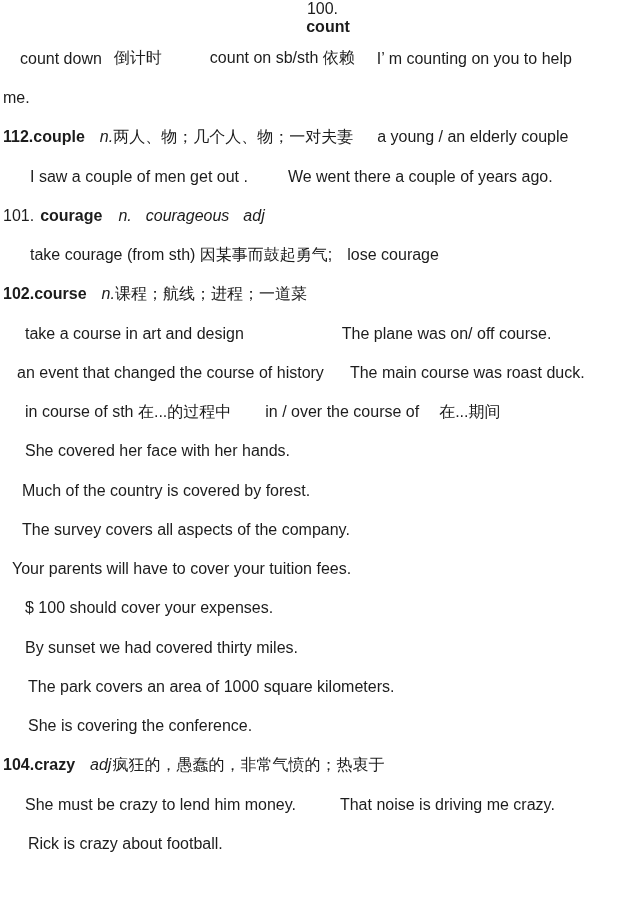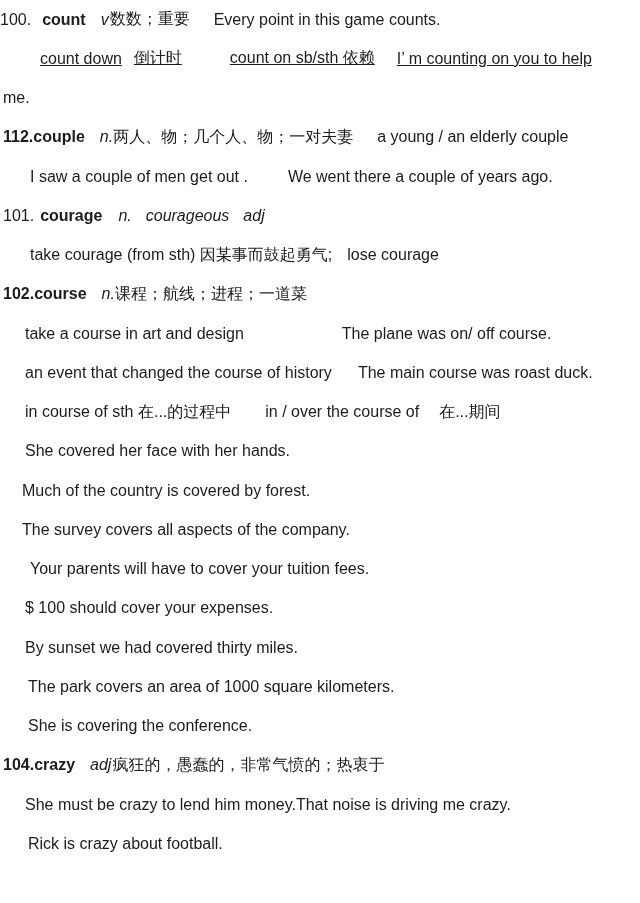--- a/index.html
+++ b/index.html
@@ -34,46 +34,46 @@
   }
   .run { display: inline-block; }
   .b { font-weight: bold; }
   .i { font-style: italic; }
 </style>
 </head>
 <body>
 
 <div class="doc" style="background: rgb(255, 255, 255); color: rgb(28, 28, 28);">
     <div class="entry">
-      <div class="line" style=""><span class="run">100.</span><span class="run b" style="margin-left: 11px;">count</span><span class="run i" style="margin-left: 15px;">v</span><span class="run" style="margin-left: 1px;">数数；重要</span><span class="run" style="margin-left: 24px;">Every point in this game counts.</span></div>
-      <div class="line" style="padding-left: 40px; text-decoration: underline;"><span class="run">count down</span><span class="run" style="margin-left: 12px;">倒计时</span><span class="run" style="margin-left: 48px; text-align: right;">count on sb/sth 依赖</span><span class="run" style="margin-left: 22px;">I’ m counting on you to help</span></div>
+      <div class="line" style="padding-left: 5px; flex-direction: column;"><span class="run">100.</span><span class="run b" style="margin-left: 11px;">count</span><span class="run i" style="margin-left: 15px;">v</span><span class="run" style="margin-left: 1px;">数数；重要</span><span class="run" style="margin-left: 24px;">Every point in this game counts.</span></div>
+      <div class="line" style="padding-left: 20px;"><span class="run">count down</span><span class="run" style="margin-left: 12px;">倒计时</span><span class="run" style="margin-left: 48px; text-align: right;">count on sb/sth 依赖</span><span class="run" style="margin-left: 22px;">I’ m counting on you to help</span></div>
       <div class="line" style="padding-left: 3px; text-align: right;"><span class="run">me.</span></div>
     </div>
     <div class="entry">
       <div class="line" style="padding-left: 3px;"><span class="run b">112.couple</span><span class="run i" style="margin-left: 15px;">n.</span><span class="run">两人、物；几个人、物；一对夫妻</span><span class="run" style="margin-left: 24px;">a young / an elderly couple</span></div>
       <div class="line" style="padding-left: 30px;"><span class="run">I saw a couple of men get out .</span><span class="run" style="margin-left: 40px;">We went there a couple of years ago.</span></div>
     </div>
     <div class="entry">
       <div class="line" style="padding-left: 3px;"><span class="run">101.</span><span class="run b" style="margin-left: 6px;">courage</span><span class="run i" style="margin-left: 16px;">n.</span><span class="run i" style="margin-left: 14px;">courageous</span><span class="run i" style="margin-left: 14px;">adj</span></div>
       <div class="line" style="padding-left: 30px;"><span class="run">take courage (from sth) 因某事而鼓起勇气;</span><span class="run" style="margin-left: 15px;">lose courage</span></div>
     </div>
     <div class="entry">
       <div class="line" style="padding-left: 3px;"><span class="run b">102.course</span><span class="run i" style="margin-left: 15px;">n.</span><span class="run">课程；航线；进程；一道菜</span></div>
       <div class="line" style="padding-left: 25px;"><span class="run">take a course in art and design</span><span class="run" style="margin-left: 98px;">The plane was on/ off course.</span></div>
-      <div class="line" style="padding-left: 25px; text-align: right;"><span class="run">an event that changed the course of history</span><span class="run" style="margin-left: 26px;">The main course was roast duck.</span></div>
+      <div class="line" style="padding-left: 17px; text-align: right;"><span class="run">an event that changed the course of history</span><span class="run" style="margin-left: 26px;">The main course was roast duck.</span></div>
       <div class="line" style="padding-left: 25px;"><span class="run">in course of sth 在...的过程中</span><span class="run" style="margin-left: 34px;">in / over the course of</span><span class="run" style="margin-left: 20px;">在...期间</span></div>
     </div>
     <div class="entry">
       <div class="line" style="padding-left: 25px;"><span class="run">She covered her face with her hands.</span></div>
       <div class="line" style="padding-left: 22px;"><span class="run">Much of the country is covered by forest.</span></div>
       <div class="line" style="padding-left: 22px;"><span class="run">The survey covers all aspects of the company.</span></div>
-      <div class="line" style="padding-left: 30px;"><span class="run">Your parents will have to cover your tuition fees.</span></div>
+      <div class="line" style="padding-left: 12px;"><span class="run">Your parents will have to cover your tuition fees.</span></div>
       <div class="line" style="padding-left: 25px;"><span class="run">$ 100 should cover your expenses.</span></div>
       <div class="line" style="padding-left: 25px;"><span class="run">By sunset we had covered thirty miles.</span></div>
       <div class="line" style="padding-left: 28px;"><span class="run">The park covers an area of 1000 square kilometers.</span></div>
       <div class="line" style="padding-left: 28px;"><span class="run">She is covering the conference.</span></div>
     </div>
     <div class="entry">
       <div class="line" style="padding-left: 3px;"><span class="run b">104.crazy</span><span class="run i" style="margin-left: 15px;">adj</span><span class="run" style="margin-left: 1px;">疯狂的，愚蠢的，非常气愤的；热衷于</span></div>
-      <div class="line" style="padding-left: 25px;"><span class="run">She must be crazy to lend him money.</span><span class="run" style="">That noise is driving me crazy.</span></div>
+      <div class="line" style="padding-left: 25px;"><span class="run">She must be crazy to lend him money.</span><span class="run" style="margin-left: 44px;">That noise is driving me crazy.</span></div>
       <div class="line" style="padding-left: 28px;"><span class="run">Rick is crazy about football.</span></div>
     </div>
   </div>
 
 </body></html>

